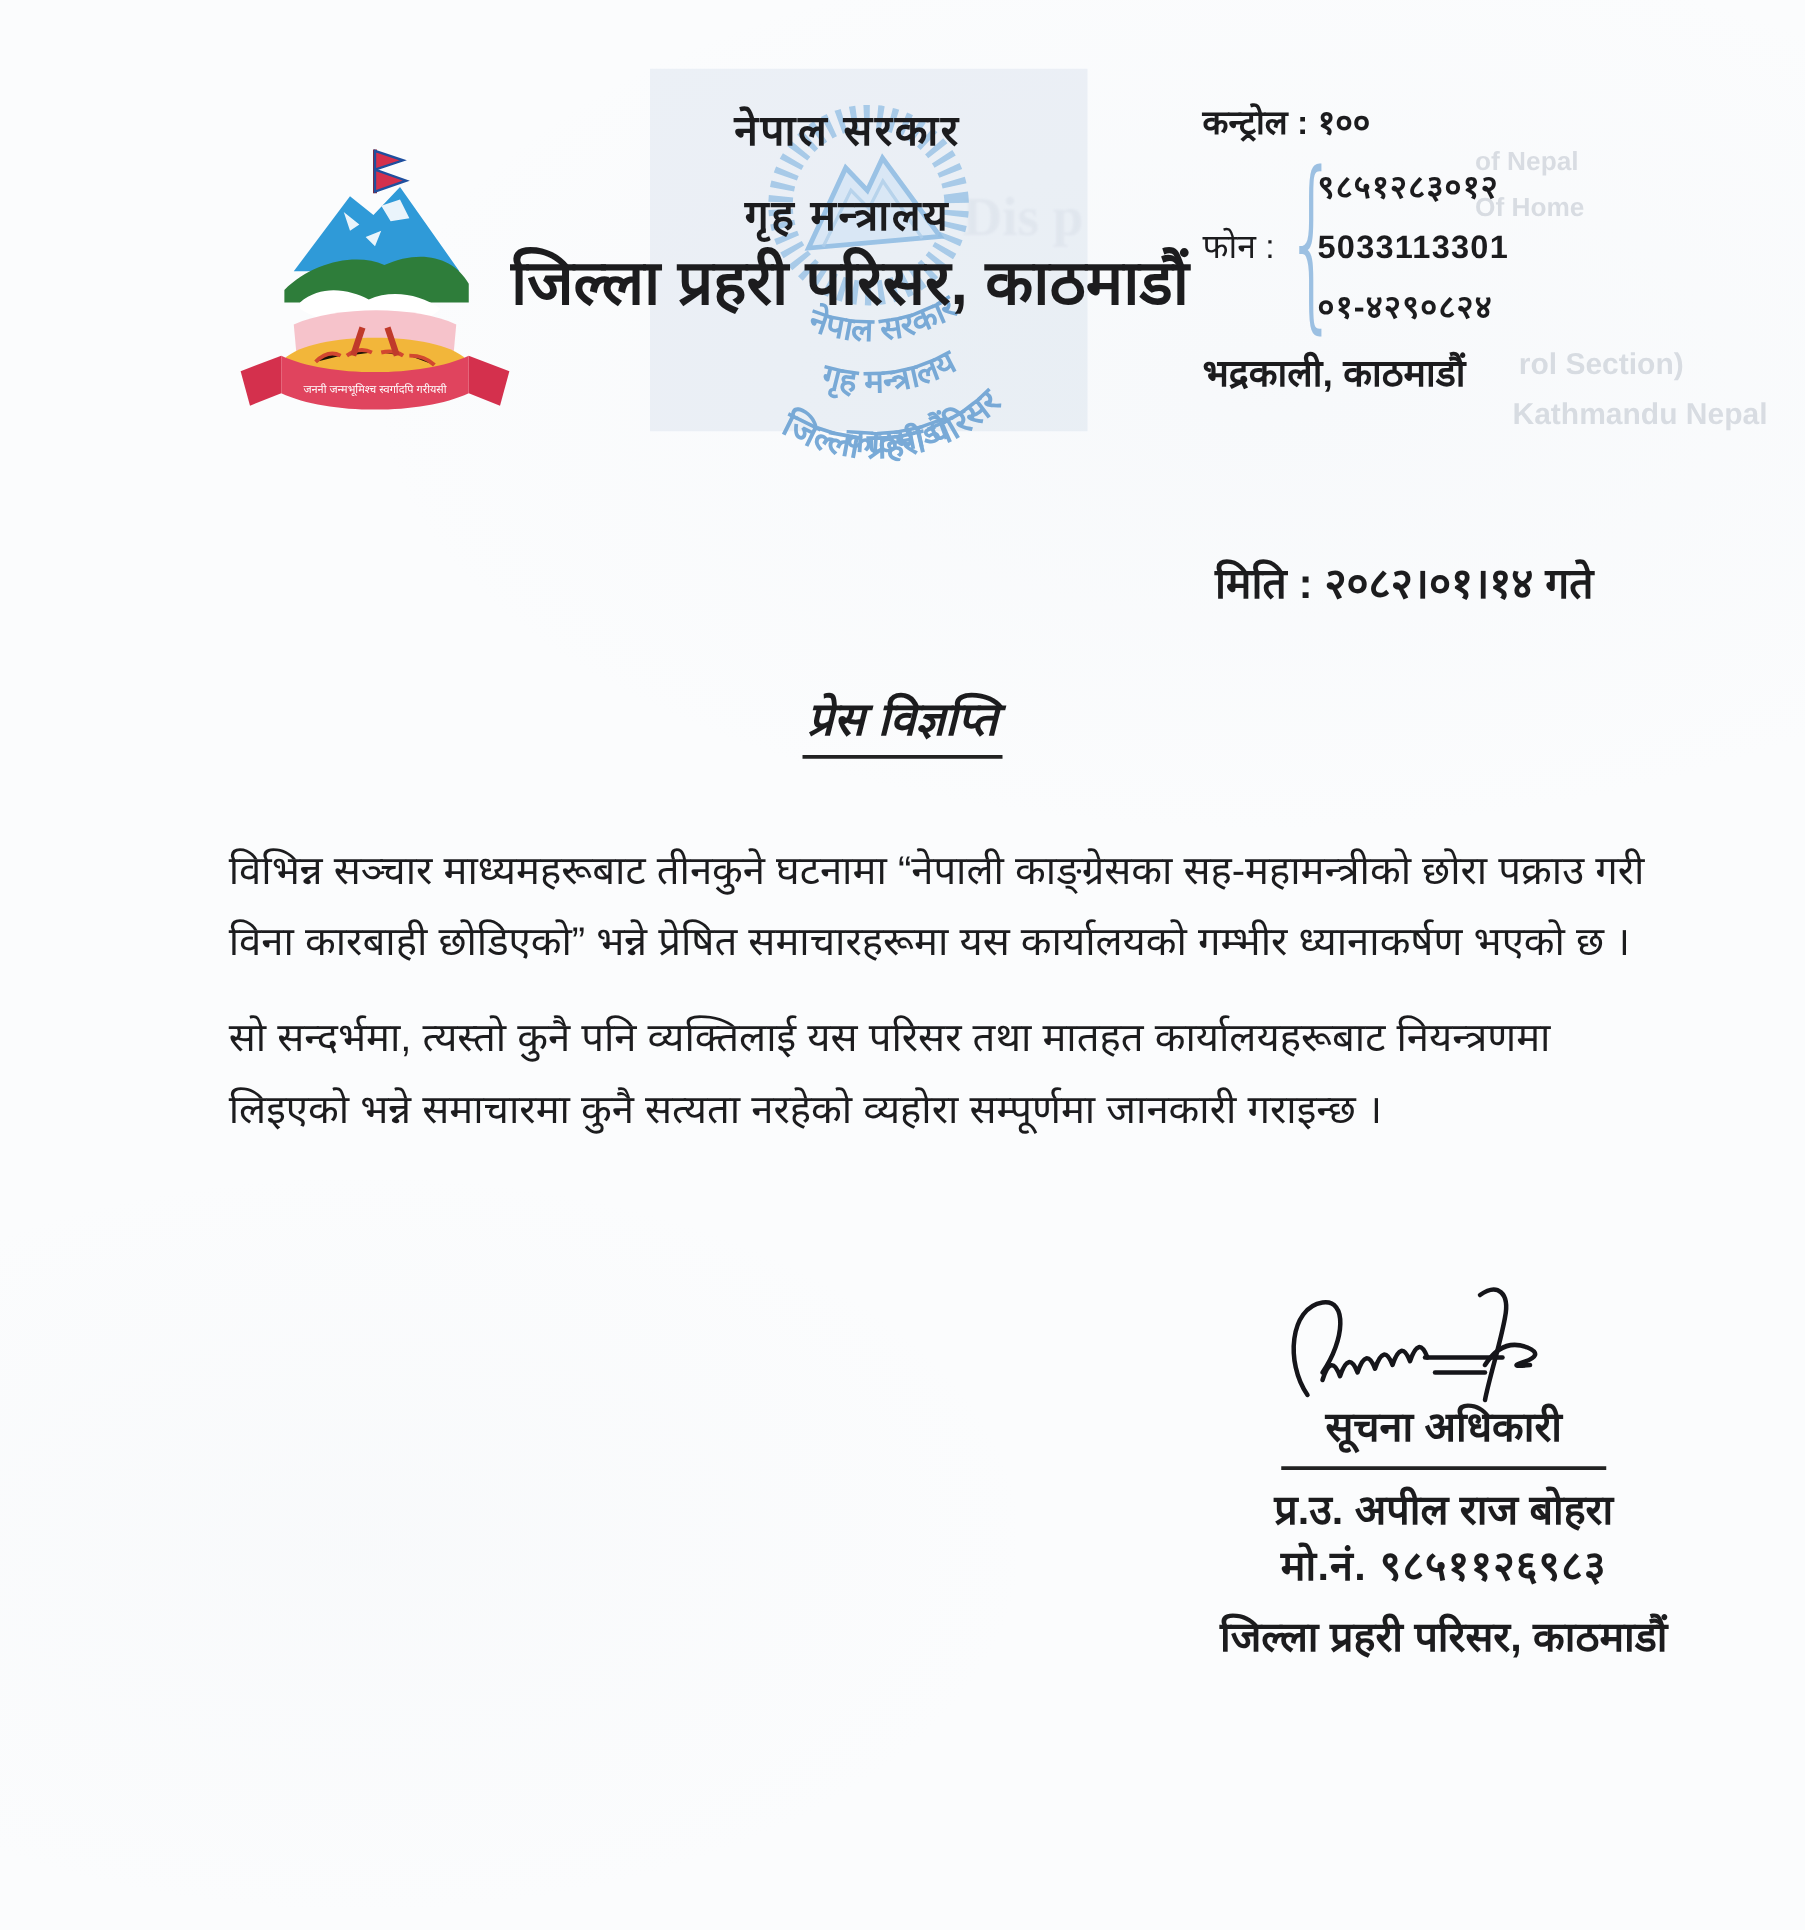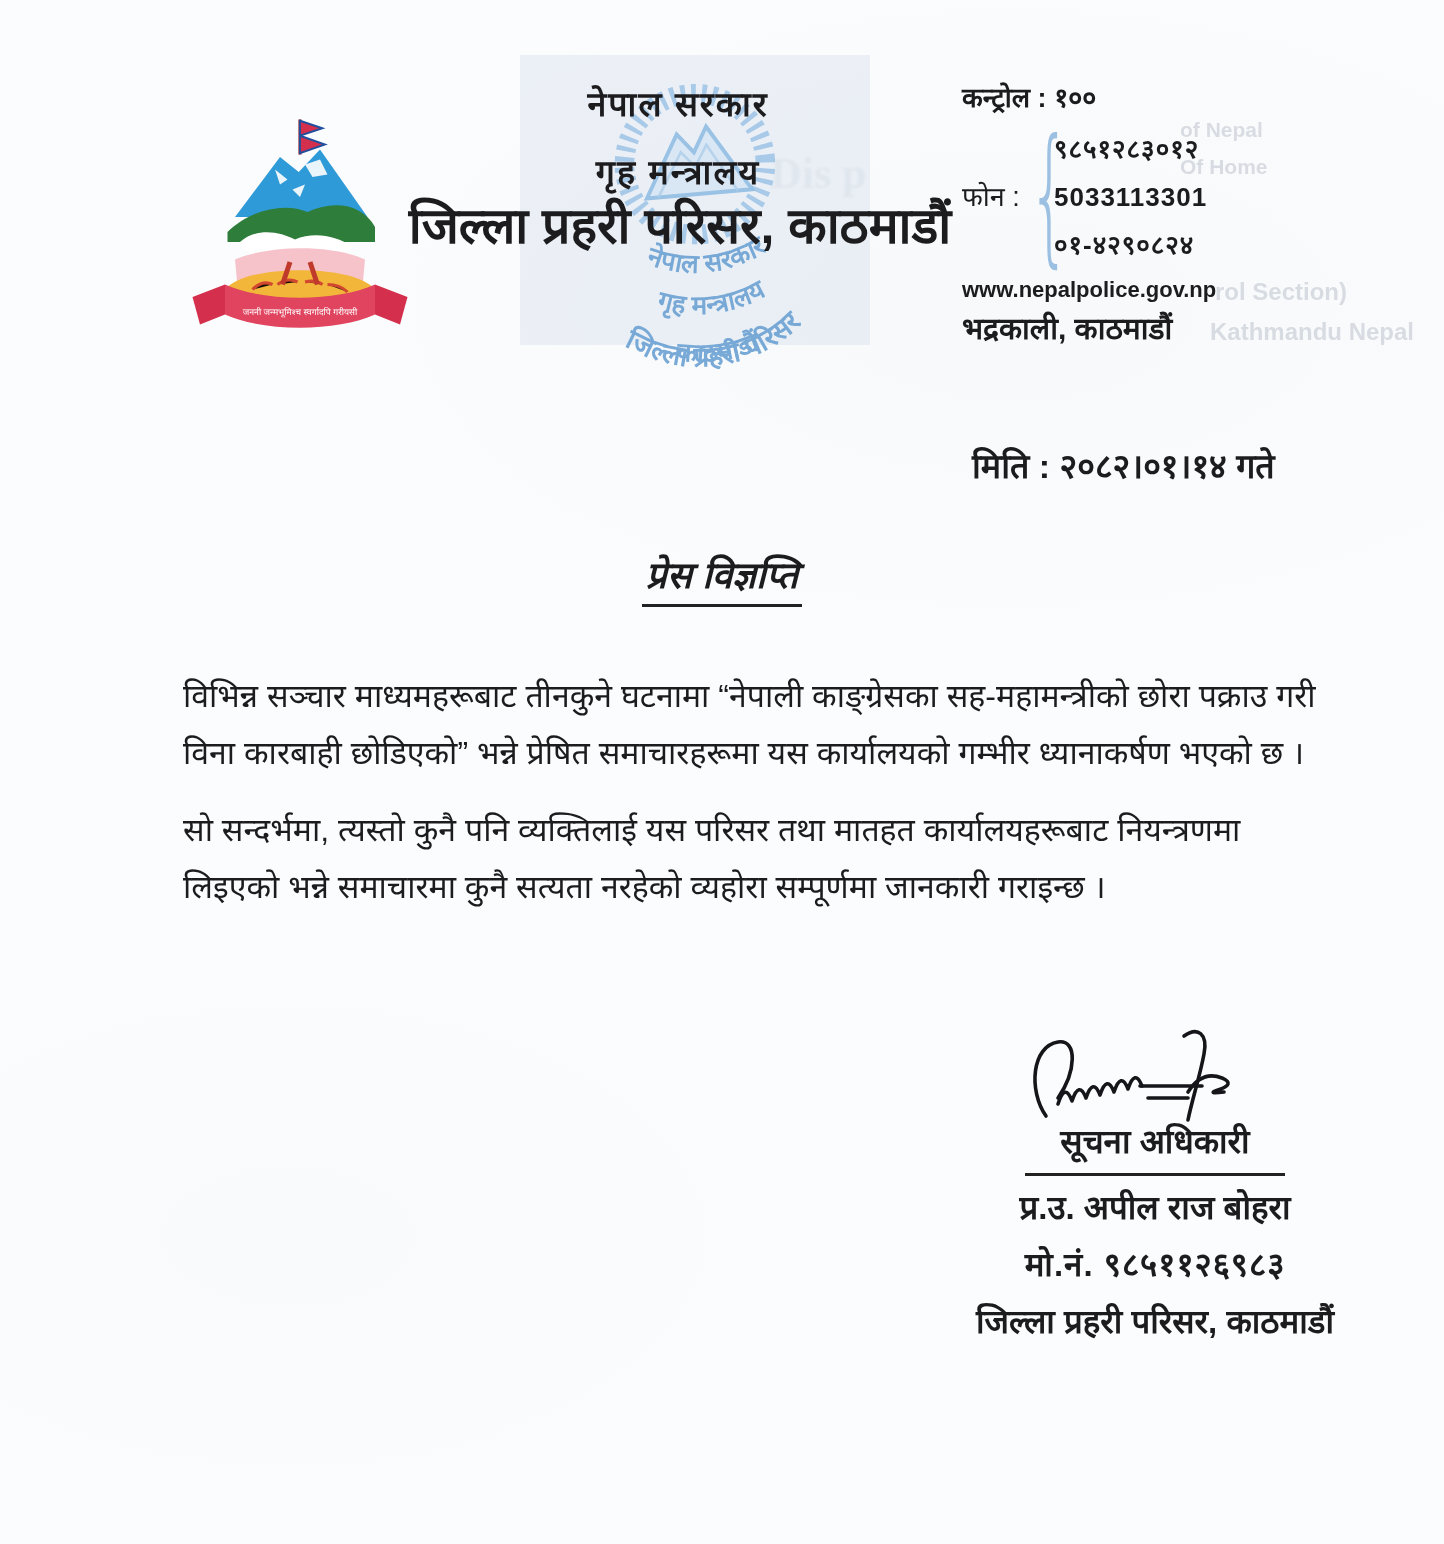--- a/index.html
+++ b/index.html
@@ -44,21 +44,21 @@
   
   .para{left:183px;width:1155px;font-size:32px;line-height:57px;text-align:left;font-weight:500;}
   .p1{top:636px;}
   .p2{top:770px;}
   
   .sig-svg{left:1012px;top:1020px;}
   .sigblock{left:950px;top:1118px;width:410px;text-align:center;}
   .sig-desig{font-size:33px;font-weight:bold;display:inline-block;}
   .sig-rule{width:260px;height:3px;background:#222;margin:10px auto 8px auto;}
   .sig-name{font-size:33px;font-weight:bold;margin-top:4px;}
-  .sig-mob{font-size:33px;font-weight:bold;margin-top:12px;letter-spacing:1px;}
+  .sig-mob{font-size:33px;font-weight:bold;margin-top:0;letter-spacing:1px;}
   .sig-office{font-size:33px;font-weight:bold;margin-top:12px;}
   
   .ghost{color:#8e98a8;opacity:.30;filter:blur(.6px);white-space:nowrap;font-weight:bold;}
   .g1{left:1180px;top:118px;font-size:21px;}
   .g2{left:1180px;top:155px;font-size:21px;}
   .g3{left:1215px;top:278px;font-size:24px;}
   .g4{left:1210px;top:318px;font-size:24px;text-align:right;}
   .g5{left:770px;top:148px;font-size:44px;opacity:.10;filter:blur(1px);font-family:"Liberation Serif","DejaVu Serif",serif;}
 </style>
 </head>
@@ -169,21 +169,20 @@
   </div>
   <div class="phone-row">
     <span class="phone-label">फोन :</span>
     <span class="phone-brace">{</span>
     <div class="phone-nums">
       <div>९८५१२८३०१२</div>
       <div>5033113301</div>
       <div>०१-४२९०८२४</div>
     </div>
   </div>
-  <div class="web-line">www.nepalpolice.gov.np</div>
   <div class="addr-line">भद्रकाली, काठमाडौं</div>
 </div>
 
 <div class="abs date-line">मिति : २०८२।०१।१४ गते</div>
 
 <div class="abs title">
   <span>प्रेस विज्ञप्ति</span>
 </div>
 
 <p class="abs para p1">विभिन्न सञ्चार माध्यमहरूबाट तीनकुने घटनामा “नेपाली काङ्ग्रेसका सह-महामन्त्रीको छोरा पक्राउ गरी विना कारबाही छोडिएको” भन्ने प्रेषित समाचारहरूमा यस कार्यालयको गम्भीर ध्यानाकर्षण भएको छ ।</p>

